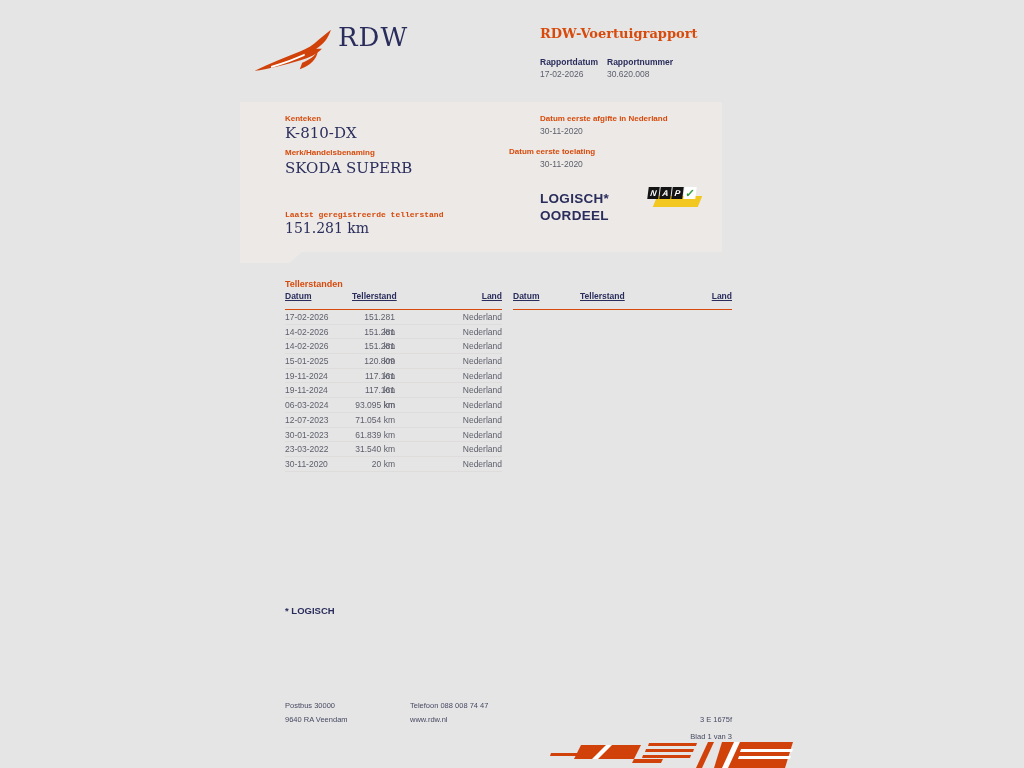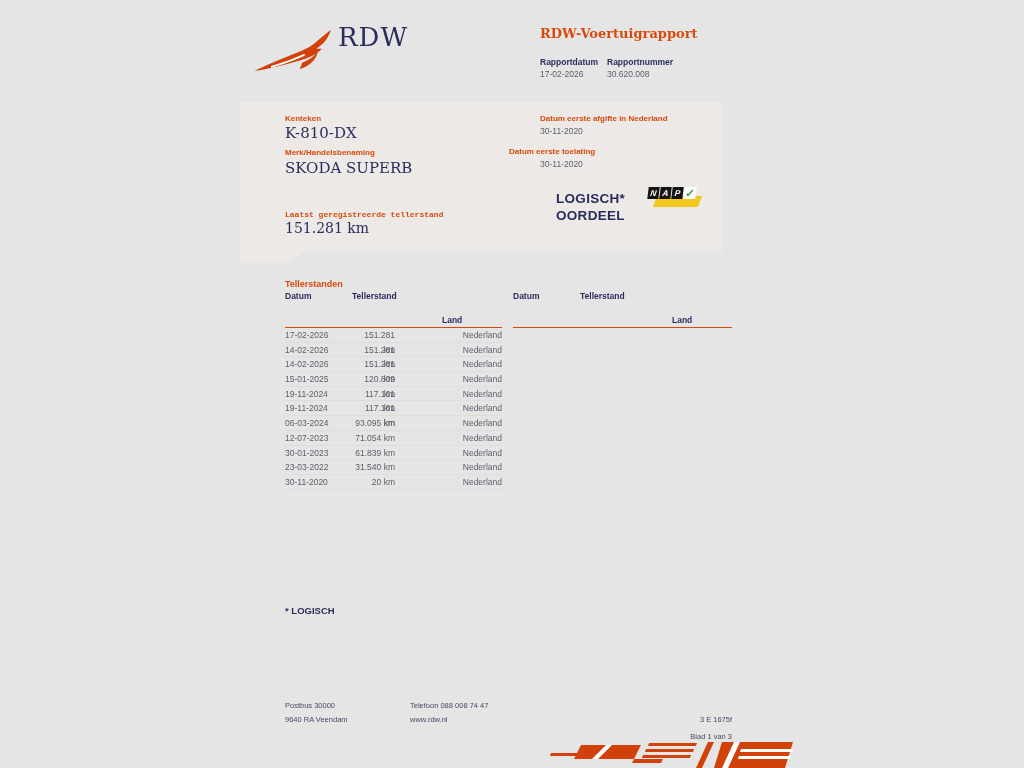--- a/index.html
+++ b/index.html
@@ -40,40 +40,40 @@
   .kenteken-lbl{left:285px;top:114px;}
   .kenteken-val{left:285px;top:124px;font-size:15px;}
   .merk-lbl{left:285px;top:148px;}
   .merk-val{left:285px;top:159px;font-size:15px;}
   .teller-lbl{left:285px;top:210px;font-family:Liberation Mono, monospace;}
   .teller-val{left:285px;top:220px;font-size:14px;}
   .afgifte-lbl{left:540px;top:114px;}
   .afgifte-val{left:540px;top:126px;}
   .toelating-lbl{left:509px;top:147px;text-align:center;}
   .toelating-val{left:540px;top:159px;}
-  .oordeel{left:556px;top:190px;font-size:13.5px;font-weight:bold;line-height:17px;letter-spacing:.3px;color:var(--navy);}
+  .oordeel{left:540px;top:190px;font-size:13.5px;font-weight:bold;line-height:17px;letter-spacing:.3px;color:var(--navy);}
 
   
   .nap{left:648px;top:187px;width:52px;height:22px;}
   .nap-shadow{position:absolute;left:7px;top:9px;width:45px;height:11px;background:var(--napyellow);transform:skewX(-22deg);}
   .nap-boxes{position:absolute;left:0;top:0;display:flex;gap:1px;}
   .nap-box{width:11px;height:12px;background:#141414;color:#fff;font-weight:bold;font-style:italic;
     font-size:8.5px;display:flex;align-items:center;justify-content:center;transform:skewX(-7deg);}
   .nap-check-box{width:12px;height:12px;background:#fff;display:flex;align-items:center;justify-content:center;transform:skewX(-7deg);}
   .nap-check{color:var(--napgreen);font-size:11px;font-weight:bold;line-height:1;}
 
   
   .section-title{left:285px;top:279px;font-size:9px;font-weight:bold;color:var(--orange);}
   .otable{width:217px;font-size:8.5px;}
   .otable-left{left:285px;top:291px;}
   .otable-right{left:513px;top:291px;width:219px;}
-  .thead{display:flex;border-bottom:1.5px solid var(--orange);padding-bottom:2px;font-weight:bold;color:var(--navy);}
+  .thead{display:flex;border-bottom:1.5px solid var(--orange);padding-bottom:8px;font-weight:bold;color:var(--navy);text-decoration:underline;}
   .th-datum{width:67px;text-align:left;}
   .th-teller{flex:1;text-align:left;}
-  .th-land{width:60px;margin-top:24px;}
+  .th-land{width:60px;text-align:right;}
   .trow{display:flex;height:14.7px;line-height:14.7px;border-bottom:1px solid var(--rowline);color:var(--textgray);}
   .td-datum{width:67px;text-align:left;}
   .td-teller{width:43px;text-align:right;}
   .td-land{flex:1;text-align:right;}
 
   
   .footnote-title{left:285px;top:605px;font-size:9.5px;font-weight:bold;color:var(--navy);}
   .footnote-text{left:285px;top:620px;width:428px;font-size:8px;line-height:15px;color:var(--orange);}
 
   

